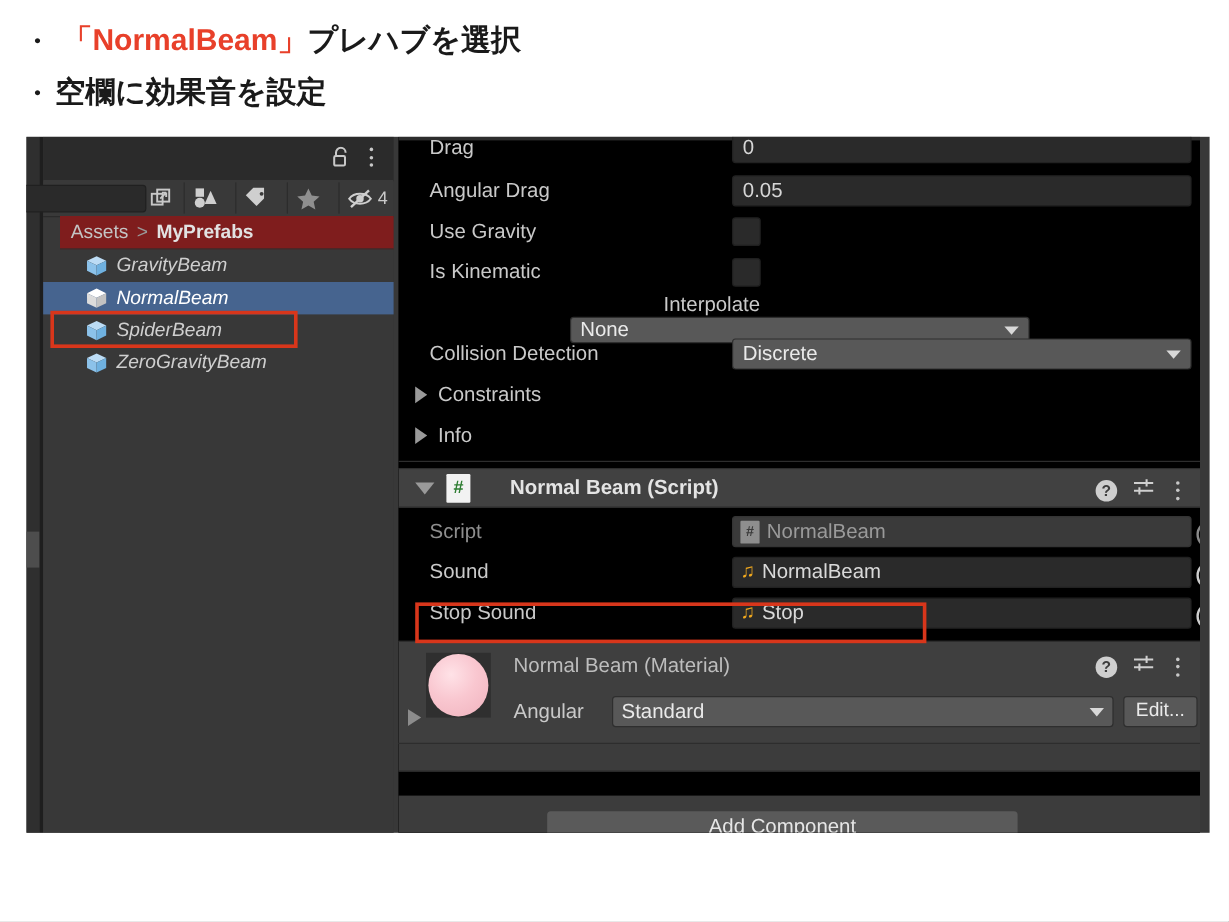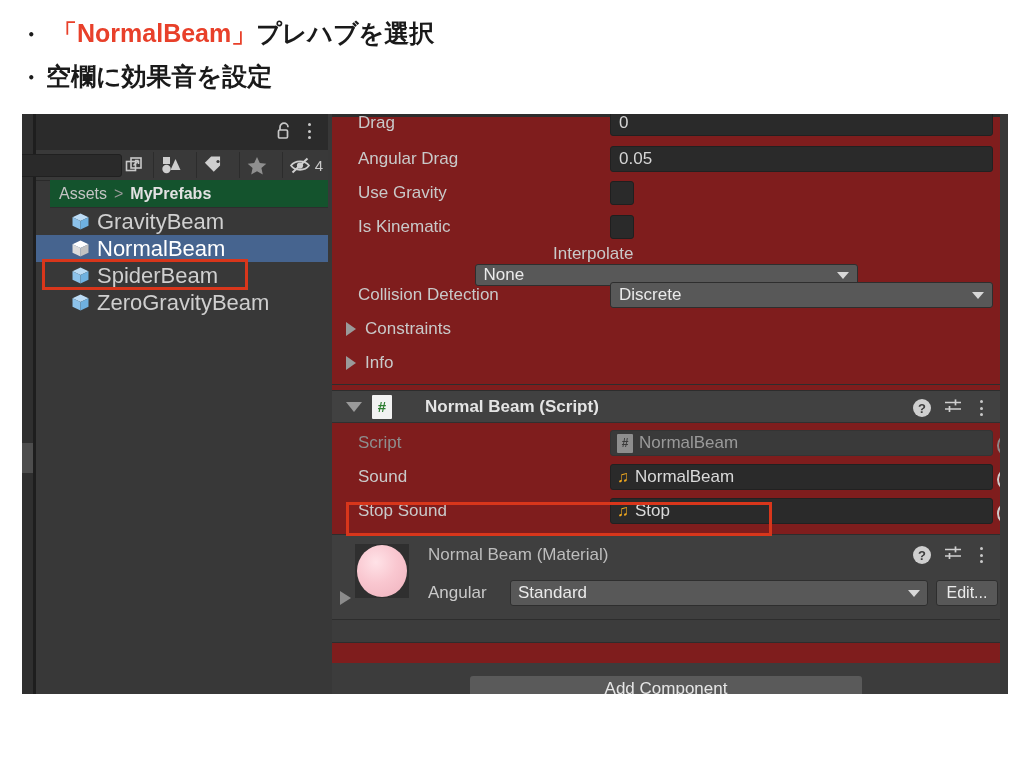--- a/index.html
+++ b/index.html
@@ -139,21 +139,21 @@
   .eye-count {
     color: #c9c9c9;
     font-size: 15px;
     margin-left: 3px;
   }
 
   .breadcrumb {
     position: absolute;
     left: 14px; top: 66px;
     width: 278px; height: 28px;
-    background: #14532d;
+    background: #7f1d1d;
     display: flex;
     align-items: center;
     padding-left: 9px;
     box-sizing: border-box;
     border-bottom: 1px solid #2e2e2e;
   }
   .bc-root { color: #c4c4c4; font-size: 16px; }
   .bc-sep  { color: #9a9a9a; font-size: 16px; margin: 0 7px; }
   .bc-leaf { color: #e2e2e2; font-size: 16px; font-weight: bold; }
 
@@ -175,43 +175,44 @@
   .asset-row.selected { background: #46648f; }
   .asset-row.selected::before {
     content: "";
     position: absolute;
     left: -14px; top: 0;
     width: 14px; height: 27px;
     background: #46648f;
   }
   .asset-label {
     color: #cfcfcf;
-    font-size: 22px;
+    font-size: 16px;
     margin-left: 7px;
+    font-style: italic;
   }
   .asset-row.selected .asset-label { color: #ffffff; }
   .prefab-ico { width: 19px; height: 19px; flex: 0 0 auto; }
 
   
   .red-box {
     position: absolute;
     border: 3px solid #d8361b;
     box-sizing: border-box;
     pointer-events: none;
   }
   .red-box.prefab { left: 20px; top: 145px; width: 206px; height: 31px; }
   .red-box.stopsound { left: 324px; top: 388px; width: 426px; height: 34px; }
 
   
   .inspector {
     position: absolute;
     left: 310px; top: 0;
     width: 668px;
     height: 580px;
-    background: #7f1d1d;
+    background: #000000;
     overflow: hidden;
   }
   .insp-topline {
     position: absolute;
     left: 0; top: 0; width: 668px; height: 3px;
     background: #2d2d2d;
   }
 
   .prop-row {
     position: absolute;
@@ -472,21 +473,21 @@
     border-bottom: 1px solid #2d2d2d;
   }
   .addcomp-area {
     position: absolute;
     left: 0; top: 549px;
     width: 668px; height: 31px;
     background: #3c3c3c;
   }
   .addcomp-btn {
     position: absolute;
-    left: 138px; top: 13px;
+    left: 124px; top: 13px;
     width: 392px; height: 26px;
     background: #5a5a5a;
     border-radius: 3px;
     color: #e6e6e6;
     font-size: 17px;
     text-align: center;
     line-height: 26px;
     overflow: hidden;
   }
 </style>

